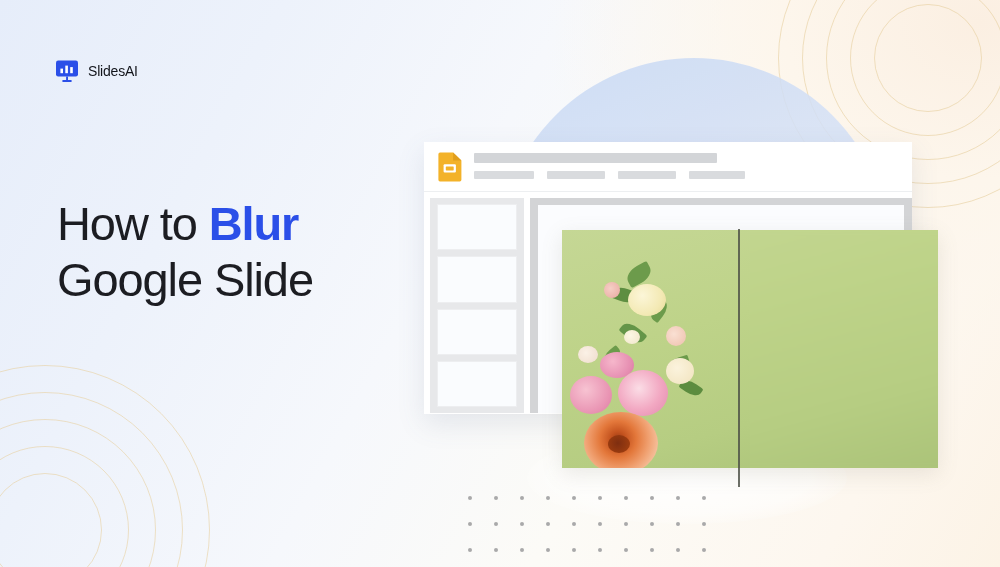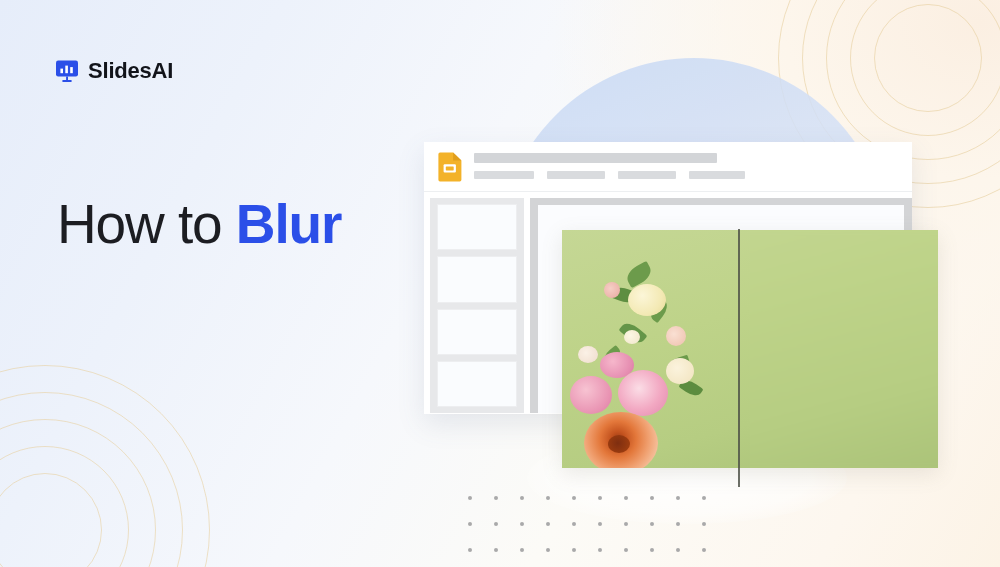--- a/index.html
+++ b/index.html
@@ -52,29 +52,29 @@
   }
   .dot { width: 4px; height: 4px; border-radius: 50%; background: #A9A9AA; }
 
   
   .logo {
     position: absolute; left: 54px; top: 58px;
     display: flex; align-items: center; gap: 8px;
   }
   .logo-mark { width: 26px; height: 26px; display: block; }
   .logo-text {
-    font-size: 22px; font-weight: bold; color: #12141A;
+    font-size: 14px; font-weight: normal; color: #12141A;
     letter-spacing: -0.2px;
   }
 
   
   .headline {
     position: absolute; left: 57px; top: 196px;
     width: 400px;
-    font-size: 55px;
+    font-size: 47px;
     line-height: 56px;
     font-weight: 400;
     color: #1C1D22;
     letter-spacing: -1.1px;
   }
   .hl-line { white-space: nowrap; display: block; }
   .hl-blur { font-weight: bold; color: #2B4FE8; }
   .hl-bg {
     font-weight: bold;
     background: linear-gradient(95deg, #7118C9 0%, #8C1BD2 45%, #A321D9 100%);
@@ -200,20 +200,21 @@
       <rect x="11.3" y="7.6" width="2.6" height="7.6" fill="#FFFFFF"></rect>
       <rect x="16.2" y="9.1" width="2.6" height="6.1" fill="#FFFFFF"></rect>
       <rect x="12.1" y="18.5" width="1.9" height="4" fill="#2B4FE8"></rect>
       <rect x="8.2" y="22.1" width="9.6" height="1.9" rx="0.9" fill="#2B4FE8"></rect>
     </svg>
     <span class="logo-text">SlidesAI</span>
   </div>
 
   <h1 class="headline">
     <span class="hl-line"><span>How to </span><span class="hl-blur">Blur</span></span>
+    <span class="hl-line">Google Slide</span>
   </h1>
 
   <div class="app-window">
     <div class="app-header">
       <svg class="slides-icon" viewBox="0 0 25 31">
         <path d="M2 1.6h13.1L23.4 9.6v19.2a1.6 1.6 0 0 1-1.6 1.6H2a1.6 1.6 0 0 1-1.6-1.6V3.2A1.6 1.6 0 0 1 2 1.6z" fill="#F3B229"></path>
         <path d="M15.1 1.6 23.4 9.6h-8.3z" fill="#E09E1D"></path>
         <rect x="5.6" y="13.2" width="12.3" height="8.4" rx="1" fill="#FFFFFF"></rect>
         <rect x="7.8" y="15.4" width="7.9" height="4" rx="0.6" fill="#F3B229"></rect>
       </svg>

